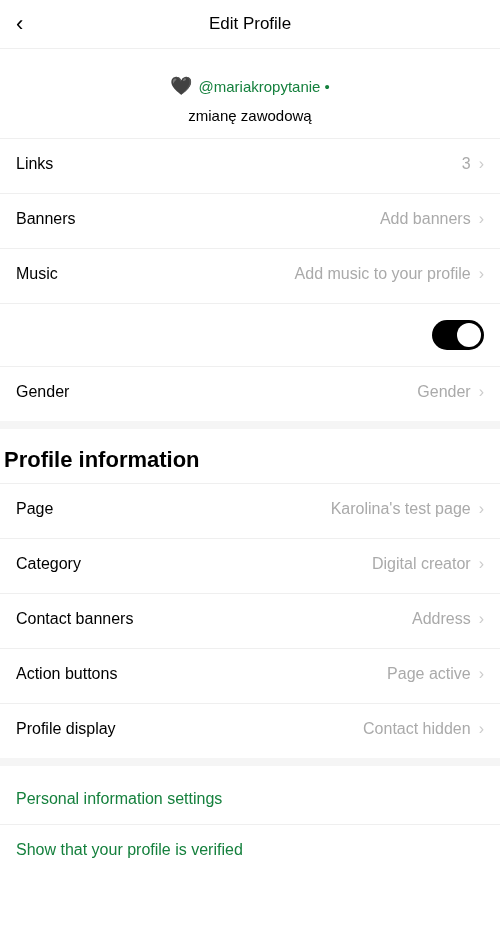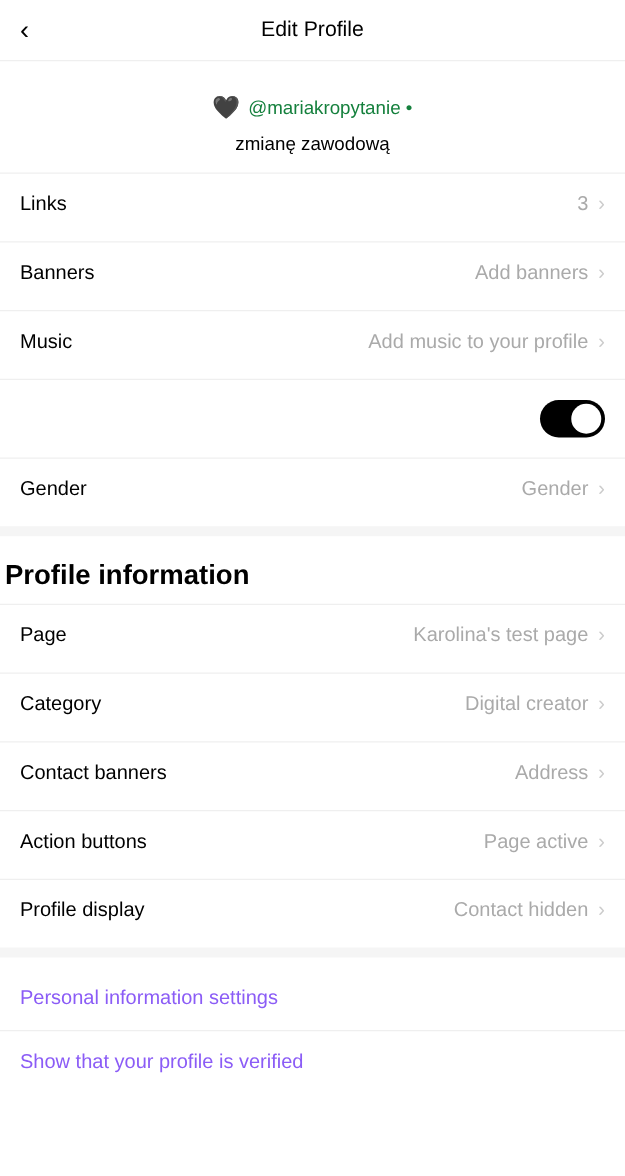--- a/index.html
+++ b/index.html
@@ -128,21 +128,21 @@
       font-weight: 700;
       padding: 18px 4px 10px;
       color: #000;
     }
 
     
     .link-row {
       display: block;
       padding: 16px 16px;
       font-size: 16px;
-      color: #8b5cf6;
+      color: #15803d;
       cursor: pointer;
       text-decoration: none;
       border-bottom: 1px solid #efefef;
     }
     .link-row:last-child {
       border-bottom: none;
     }
 
     .links-section {
       margin-top: 8px;

